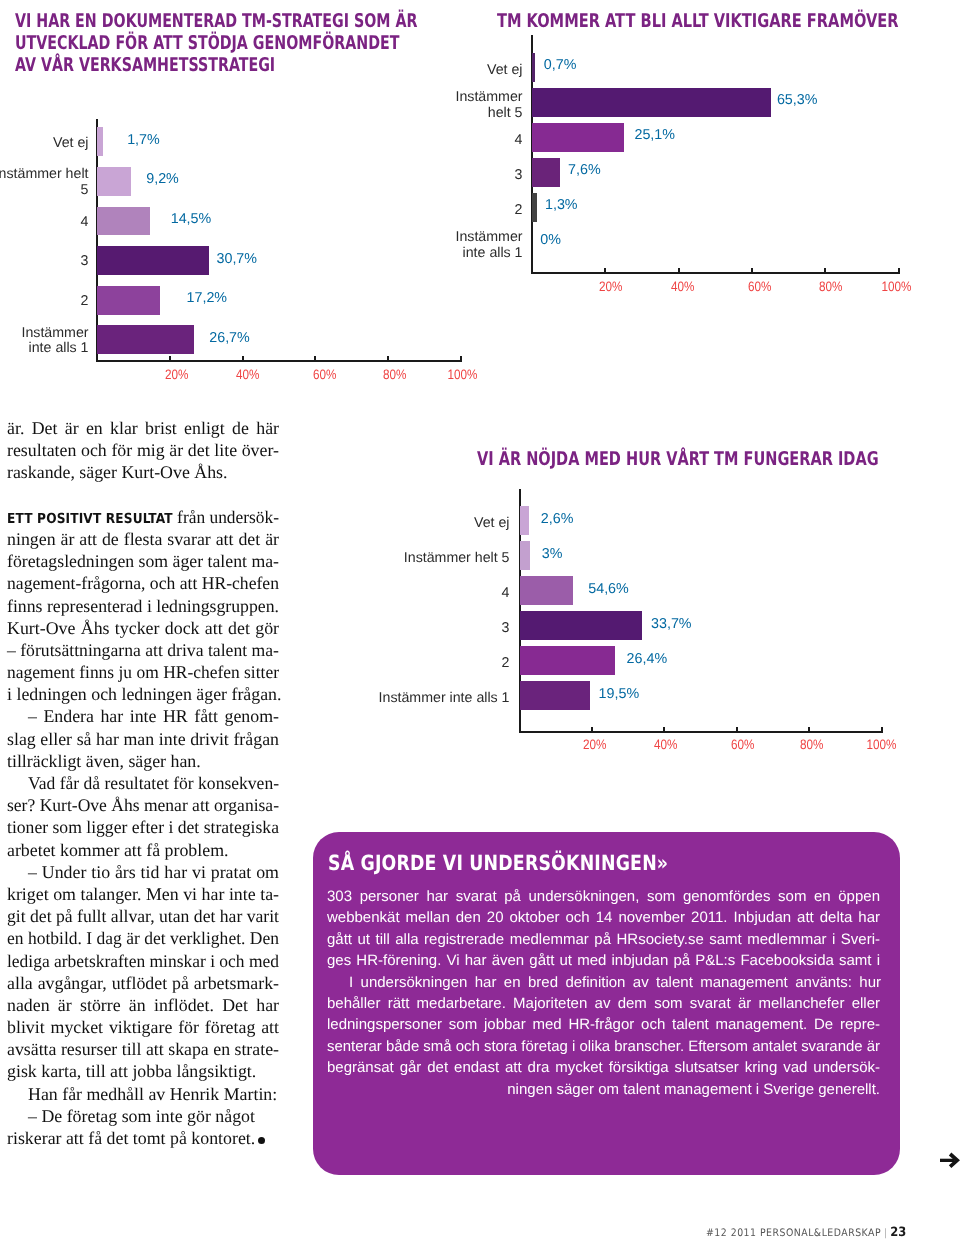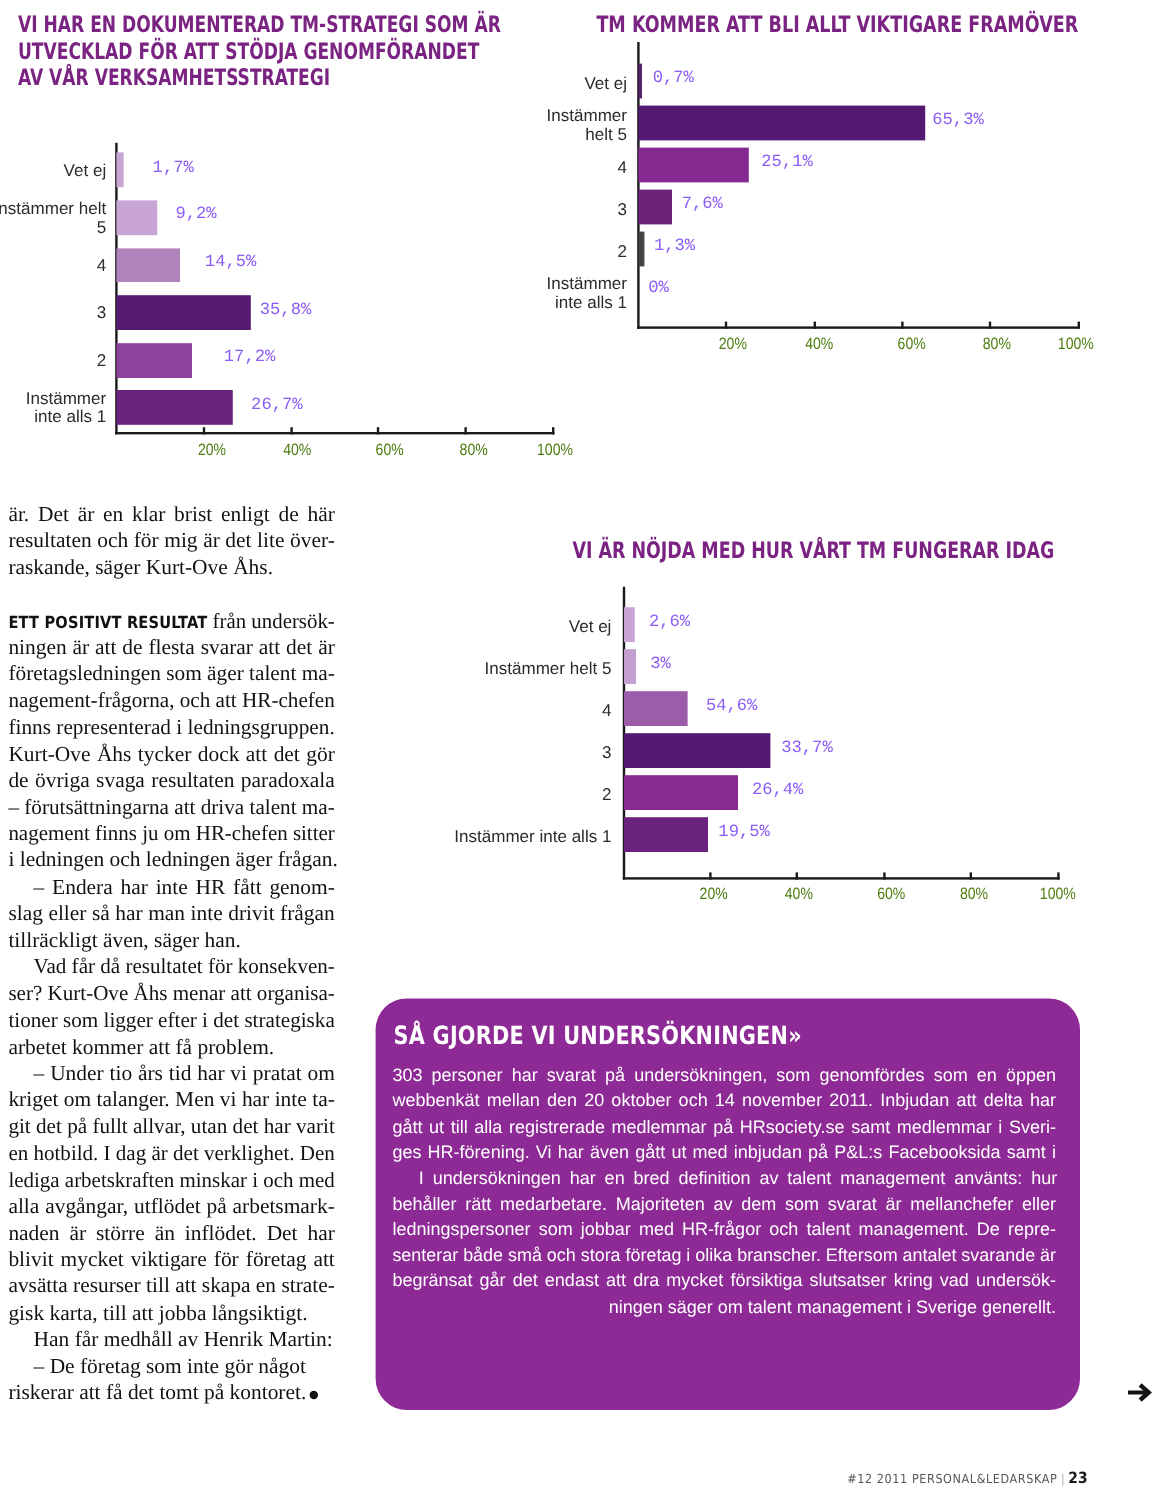--- a/index.html
+++ b/index.html
@@ -21,25 +21,25 @@
     transform:scaleX(0.833);
     transform-origin:left top;
   }
 
   
   .chart{position:absolute;}
   .axis-v{position:absolute;background:#1a1a1a;width:2px;}
   .axis-h{position:absolute;background:#1a1a1a;height:2px;}
   .tick{position:absolute;background:#1a1a1a;width:2px;height:6px;}
   .ticklab{position:absolute;font-family:"Liberation Sans",sans-serif;font-size:13.7px;
-           color:#4d7c0f;text-align:center;white-space:nowrap;}
+           color:#ef4444;text-align:center;white-space:nowrap;}
   .ticklab > span{display:inline-block;transform:scaleX(0.855);}
   .bar{position:absolute;}
-  .barval{position:absolute;font-family:Liberation Mono, monospace;font-size:14.3px;
-          color:#8b5cf6;white-space:nowrap;}
+  .barval{position:absolute;font-family:Liberation Sans, sans-serif;font-size:14.3px;
+          color:#0369a1;white-space:nowrap;}
   .catlab{position:absolute;font-family:"Liberation Sans",sans-serif;font-size:14.2px;
           color:#2b2b2b;text-align:right;white-space:nowrap;line-height:15.5px;}
 
   
   .article{position:absolute;font-family:"Liberation Serif",serif;
            color:#111;font-size:17.85px;line-height:22.2px;text-align:left;}
   .article .apara{margin:0;}
   .article .apara.gap{margin-top:22.2px;}
   .article .lead{font-family:"DejaVu Sans Condensed","DejaVu Sans",sans-serif;font-weight:bold;
                  font-size:13.9px;letter-spacing:0.15px;}
@@ -109,21 +109,21 @@
       <div class="catlab" style="left:-311.5px;top:167.44999999999996px;width:400px;">
         <div>Instämmer helt</div>
         <div>5</div>
       </div>
       <div class="bar" style="left:97.3px;top:206.5px;width:52.707499999999996px;height:28.9px;background:#b083bc;"></div>
       <div class="barval" style="left:170.70749999999998px;top:210.95px;">14,5%</div>
       <div class="catlab" style="left:-311.5px;top:214.79999999999998px;width:400px;">
         <div>4</div>
       </div>
       <div class="bar" style="left:97.3px;top:246.09999999999997px;width:111.5945px;height:28.9px;background:#561a70;"></div>
-      <div class="barval" style="left:216.4945px;top:250.54999999999995px;">35,8%</div>
+      <div class="barval" style="left:216.4945px;top:250.54999999999995px;">30,7%</div>
       <div class="catlab" style="left:-311.5px;top:254.39999999999995px;width:400px;">
         <div>3</div>
       </div>
       <div class="bar" style="left:97.3px;top:285.7px;width:62.522px;height:28.9px;background:#8d429c;"></div>
       <div class="barval" style="left:186.522px;top:290.15px;">17,2%</div>
       <div class="catlab" style="left:-311.5px;top:294px;width:400px;">
         <div>2</div>
       </div>
       <div class="bar" style="left:97.3px;top:325.29999999999995px;width:97.0545px;height:28.9px;background:#6a237c;"></div>
       <div class="barval" style="left:209.2545px;top:329.74999999999994px;text-align:center;">26,7%</div>
@@ -228,21 +228,20 @@
         <div class="aline just"><span style="word-spacing: 0.19px;">resultaten och för mig är det lite över-</span></div>
         <div class="aline"><span>raskande, säger Kurt-Ove Åhs.</span></div>
       </div>
       <div class="apara gap">
         <div class="aline just"><span style="transform: scaleX(0.9745); transform-origin: left center;"><span class="lead">ETT POSITIVT RESULTAT</span> från undersök-</span></div>
         <div class="aline just"><span style="word-spacing: 0.434px;">ningen är att de flesta svarar att det är</span></div>
         <div class="aline just"><span style="transform: scaleX(0.9945); transform-origin: left center;">företagsledningen som äger talent ma-</span></div>
         <div class="aline just"><span style="transform: scaleX(0.9874); transform-origin: left center;">nagement-frågorna, och att HR-chefen</span></div>
         <div class="aline just"><span style="transform: scaleX(0.9944); transform-origin: left center;">finns representerad i ledningsgruppen.</span></div>
         <div class="aline just"><span style="word-spacing: 0.901px;">Kurt-Ove Åhs tycker dock att det gör</span></div>
-        <div class="aline just"><span style="word-spacing: 0.867px;">de övriga svaga resultaten paradoxala</span></div>
         <div class="aline just"><span style="transform: scaleX(0.9891); transform-origin: left center;">– förutsättningarna att driva talent ma-</span></div>
         <div class="aline just"><span style="transform: scaleX(0.9784); transform-origin: left center;">nagement finns ju om HR-chefen sitter</span></div>
         <div class="aline"><span>i ledningen och ledningen äger frågan.</span></div>
       </div>
       <div class="apara">
         <div class="aline just ind"><span style="word-spacing: 2.029px;">– Endera har inte HR fått genom-</span></div>
         <div class="aline just"><span style="word-spacing: 0.138px;">slag eller så har man inte drivit frågan</span></div>
         <div class="aline"><span>tillräckligt även, säger han.</span></div>
       </div>
       <div class="apara">

